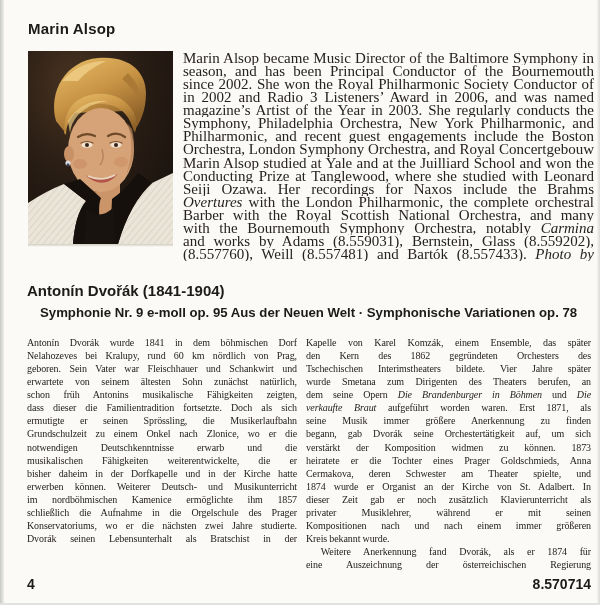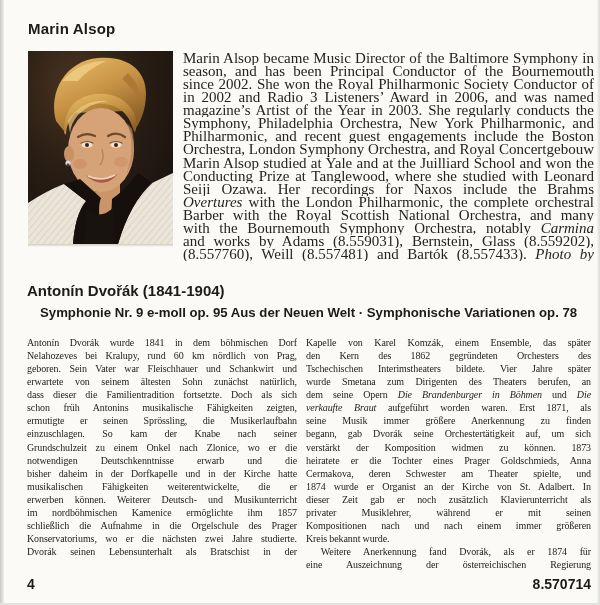--- a/index.html
+++ b/index.html
@@ -138,28 +138,27 @@
     </div>
 
   <h2 class="h-composer">Antonín Dvořák (1841-1904)</h2>
   <h3 class="h-work">Symphonie Nr. 9 e-moll op. 95 Aus der Neuen Welt · Symphonische Variationen op. 78</h3>
 
   <div class="col col-left">
       <div class="tline">Antonín Dvorák wurde 1841 in dem böhmischen Dorf</div>
       <div class="tline">Nelahozeves bei Kralupy, rund 60 km nördlich von Prag,</div>
       <div class="tline">geboren. Sein Vater war Fleischhauer und Schankwirt und</div>
       <div class="tline">erwartete von seinem ältesten Sohn zunächst natürlich,</div>
+      <div class="tline">schon früh Antonins musikalische Fähigkeiten zeigten,</div>
       <div class="tline">dass dieser die Familientradition fortsetzte. Doch als sich</div>
-      <div class="tline">schon früh Antonins musikalische Fähigkeiten zeigten,</div>
       <div class="tline">ermutigte er seinen Sprössling, die Musikerlaufbahn</div>
-      <div class="tline">einzuschlagen. So kam der Knabe nach seiner</div>
       <div class="tline">Grundschulzeit zu einem Onkel nach Zlonice, wo er die</div>
       <div class="tline">notwendigen Deutschkenntnisse erwarb und die</div>
+      <div class="tline">musikalischen Fähigkeiten weiterentwickelte, die er</div>
       <div class="tline">bisher daheim in der Dorfkapelle und in der Kirche hatte</div>
-      <div class="tline">musikalischen Fähigkeiten weiterentwickelte, die er</div>
       <div class="tline">erwerben können. Weiterer Deutsch- und Musikunterricht</div>
       <div class="tline">im nordböhmischen Kamenice ermöglichte ihm 1857</div>
       <div class="tline">schließlich die Aufnahme in die Orgelschule des Prager</div>
       <div class="tline">Konservatoriums, wo er die nächsten zwei Jahre studierte.</div>
       <div class="tline">Dvorák seinen Lebensunterhalt als Bratschist in der</div>
     </div>
   <div class="col col-right">
       <div class="tline">Kapelle von Karel Komzák, einem Ensemble, das später</div>
       <div class="tline">den Kern des 1862 gegründeten Orchesters des</div>
       <div class="tline">Tschechischen Interimstheaters bildete. Vier Jahre später</div>

